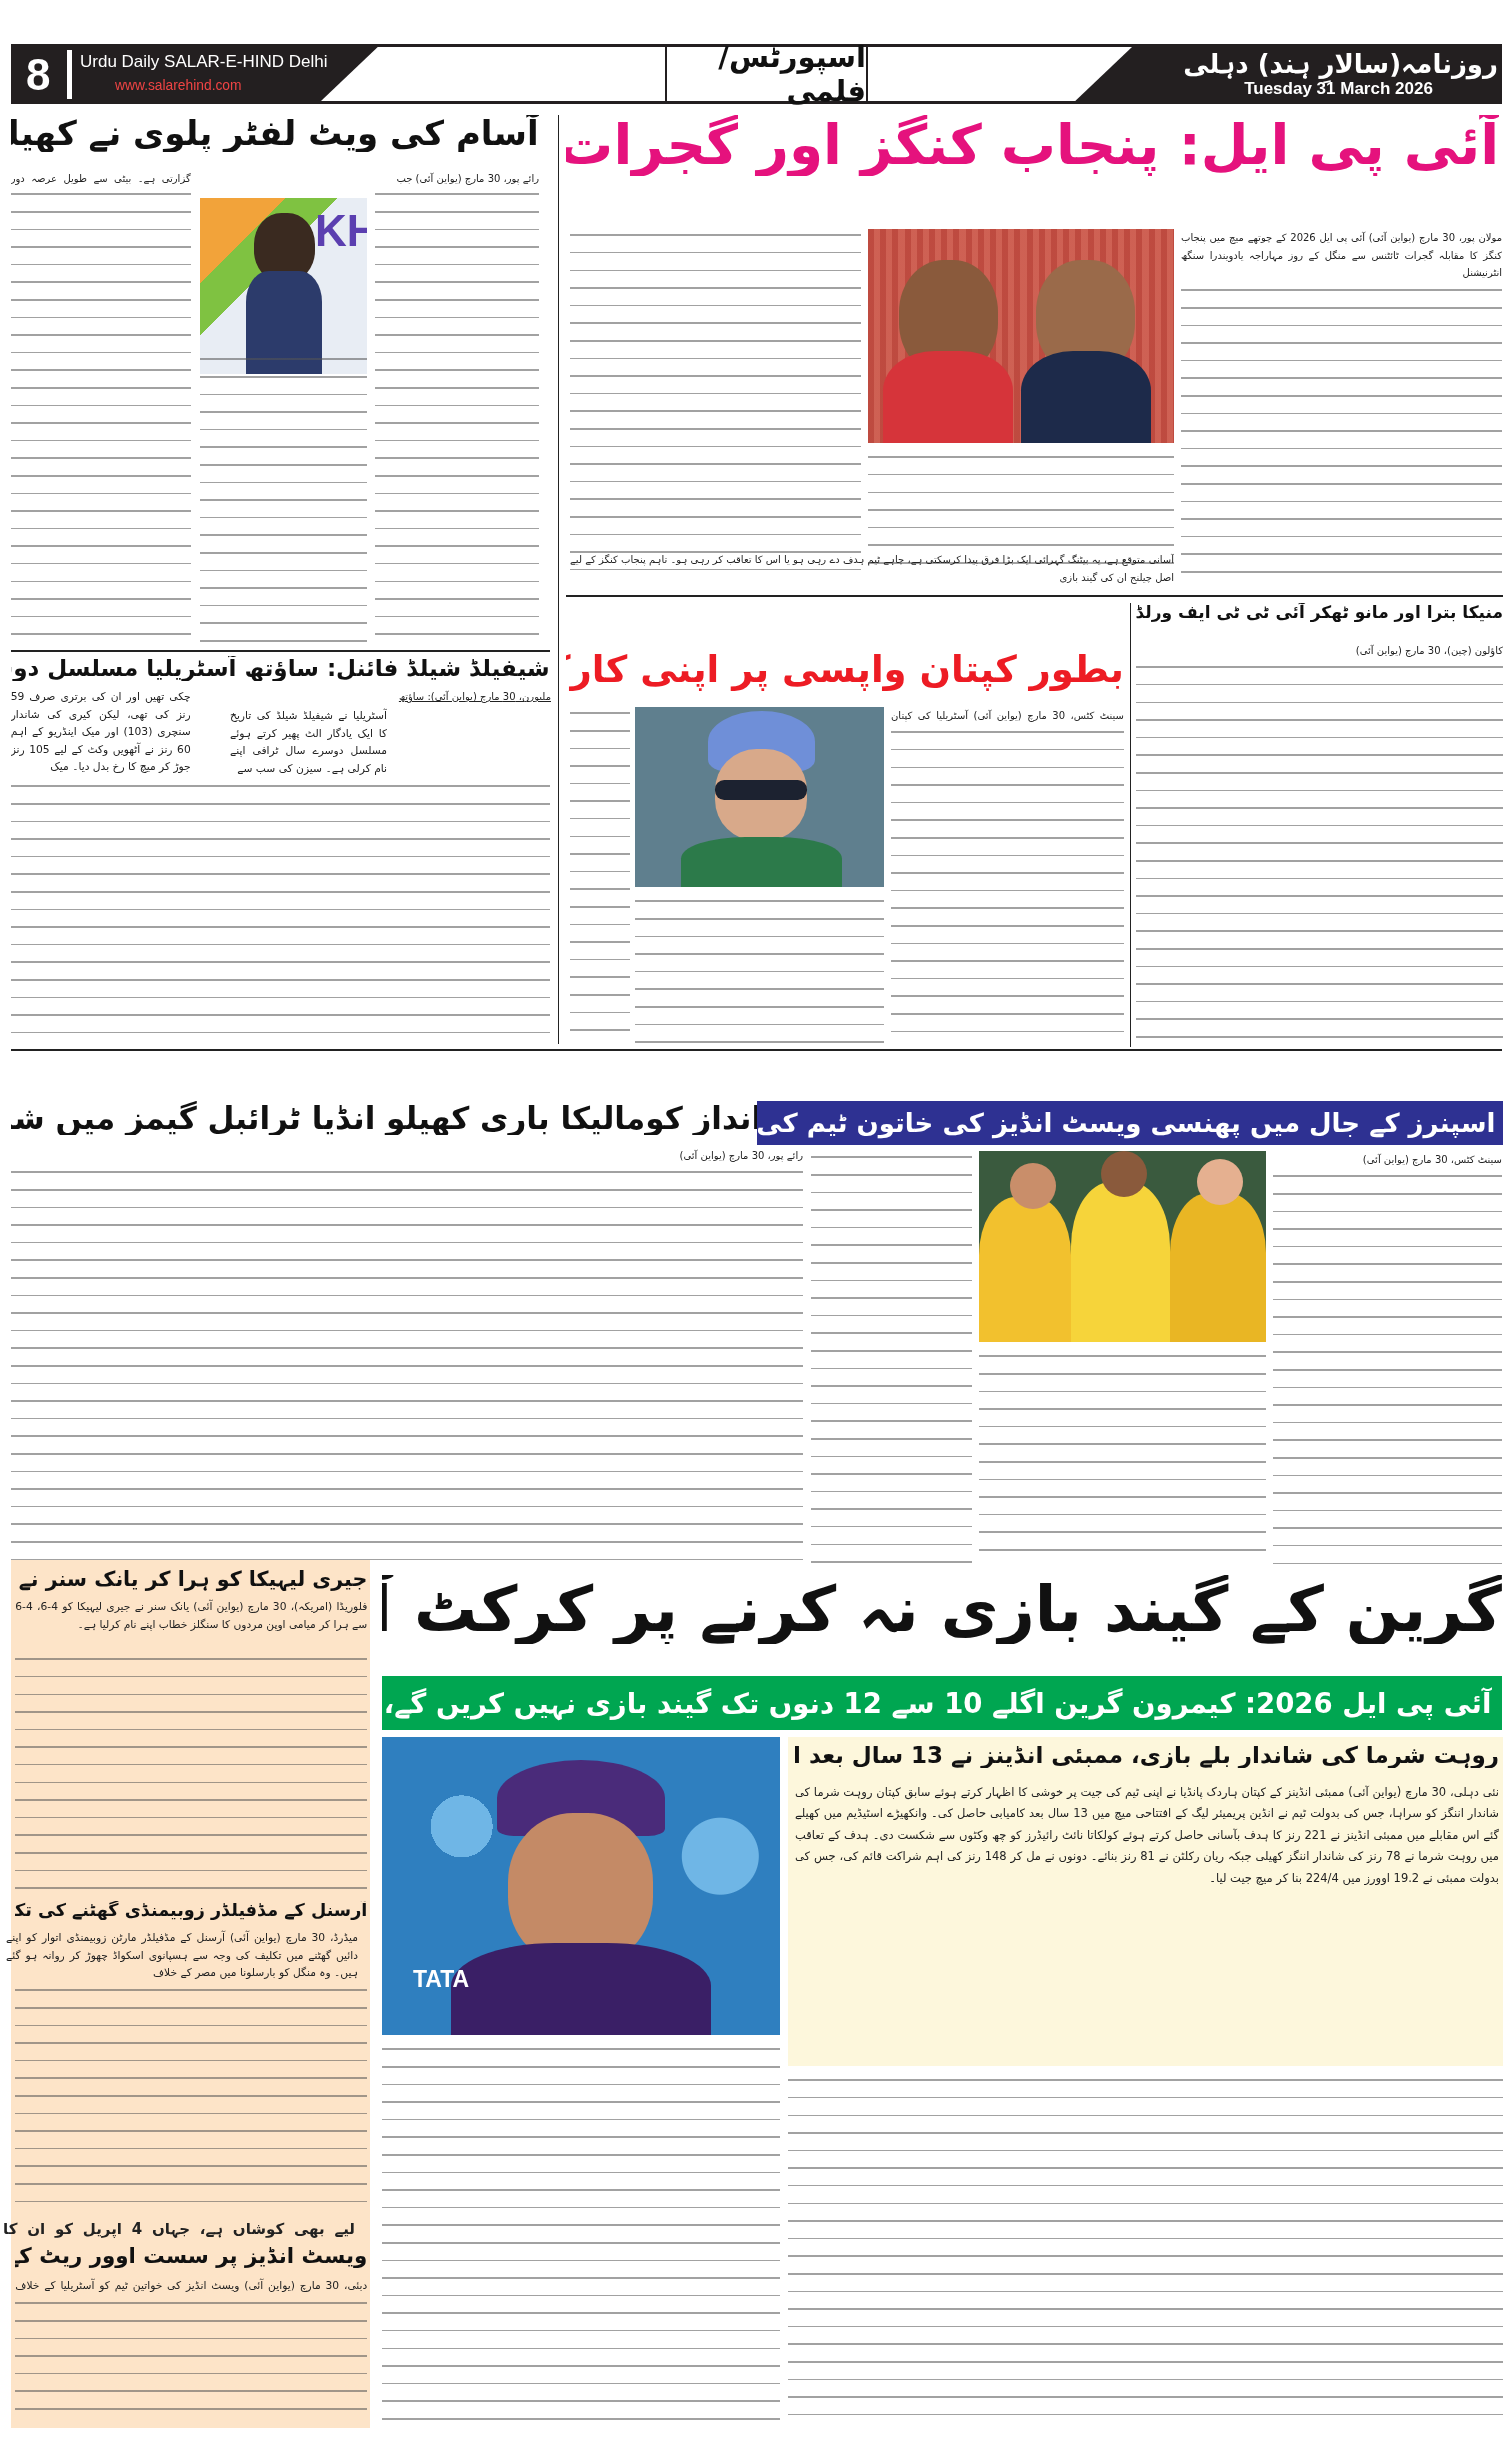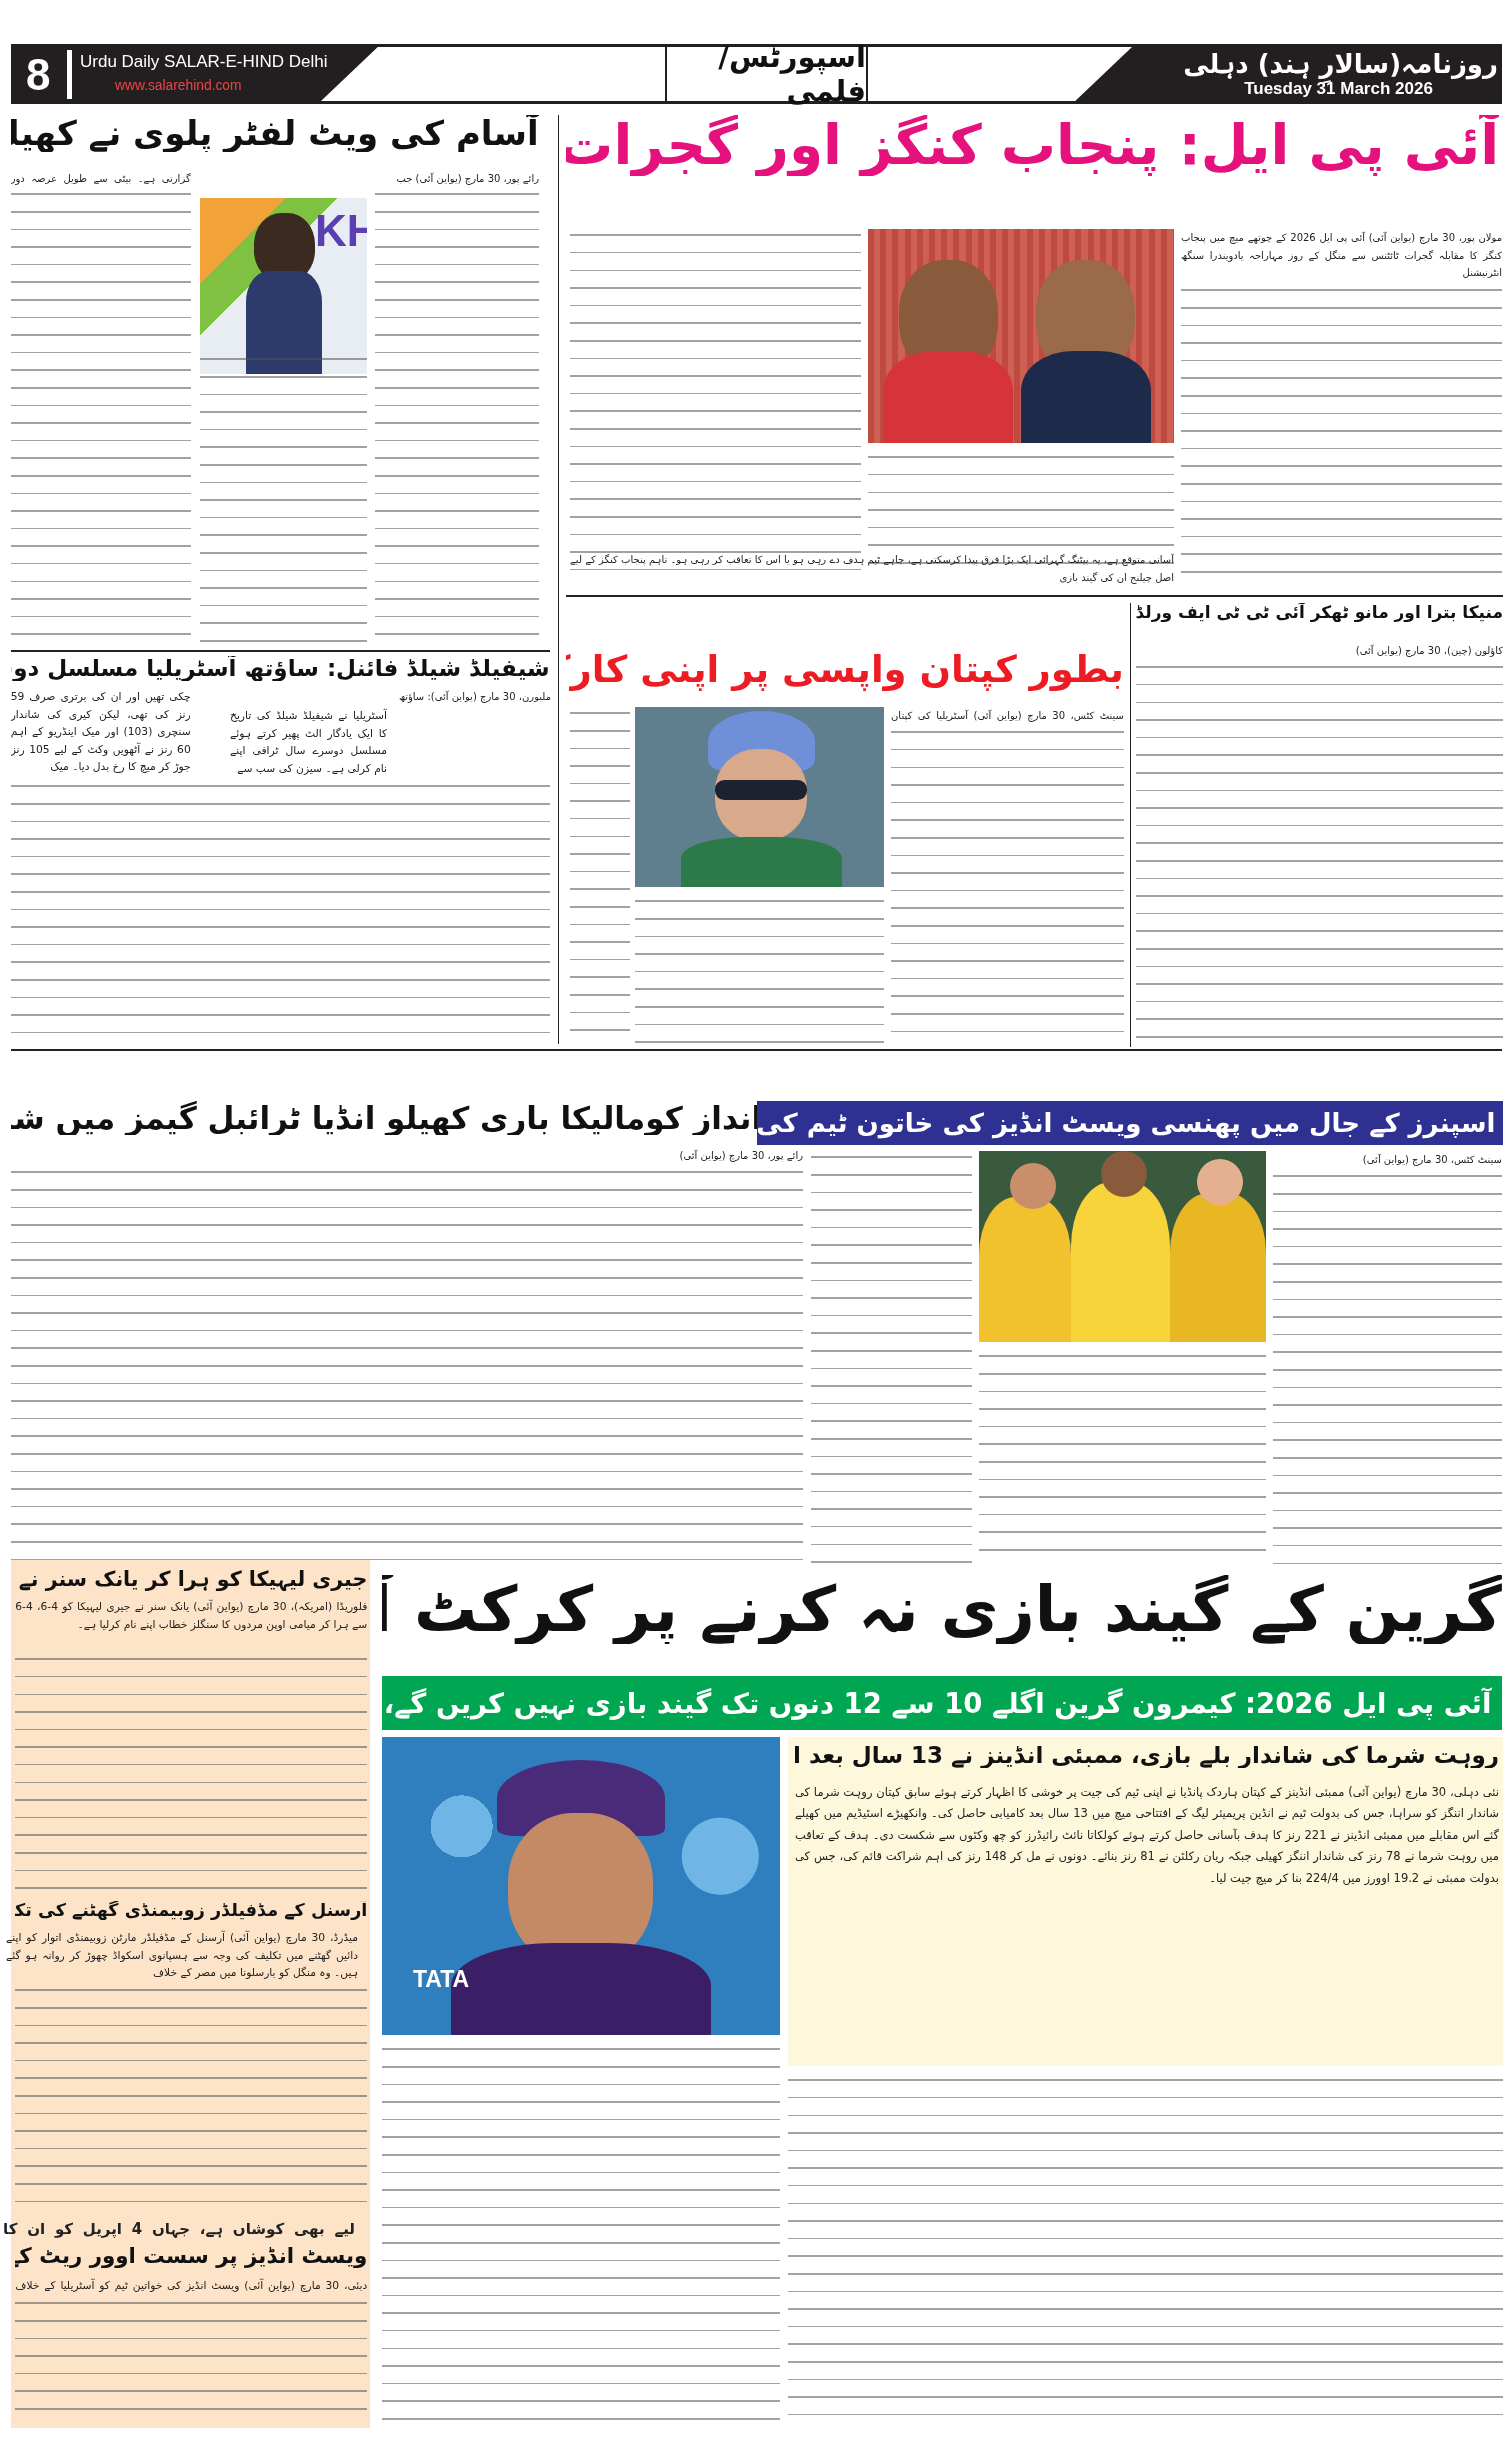--- a/index.html
+++ b/index.html
@@ -63,21 +63,21 @@
   <div style="position:absolute;left:168px;top:31px;width:99px;height:115px;border-radius:45%;background:#9a6a4a;"></div>
   <div style="position:absolute;left:153px;top:122px;width:130px;height:99px;border-radius:40% 40% 0 0;background:#1d2a4a;"></div>
 </div>
 <div class="abs lines" style="left:570px;top:229px;width:291px;height:344px;"></div>
 <div class="abs lines" style="left:868px;top:451px;width:306px;height:122px;"></div>
 <div class="abs urdu body-text" style="left:570px;top:551px;width:604px;height:35px;">آسانی متوقع ہے، یہ بیٹنگ گہرائی ایک بڑا فرق پیدا کرسکتی ہے، چاہے ٹیم ہدف دے رہی ہو یا اس کا تعاقب کر رہی ہو۔ تاہم پنجاب کنگز کے لیے اصل چیلنج ان کی گیند بازی</div>
 <div class="abs hr" style="left:566px;top:595px;width:937px;"></div>
 
 <div class="abs hr" style="left:10.7px;top:650px;width:539px;"></div>
 <div class="abs urdu hl" style="left:10.7px;top:656px;width:539px;font-size:23px;">شیفیلڈ شیلڈ فائنل: ساؤتھ آسٹریلیا مسلسل دوسری بار چیمپئن</div>
-<div class="abs urdu body-text" style="left:199px;top:688px;width:352px;height:17px;">ملبورن، 30 مارچ (یواین آئی): ساؤتھ</div>
+<div class="abs urdu body-text" style="left:199px;top:688px;width:352px;height:17px;text-decoration:underline;">ملبورن، 30 مارچ (یواین آئی): ساؤتھ</div>
 <div class="abs urdu body-text" style="left:199px;top:707px;width:157px;height:69px;font-size:10.7px;margin-left:31px;">آسٹریلیا نے شیفیلڈ شیلڈ کی تاریخ کا ایک یادگار الٹ پھیر کرتے ہوئے مسلسل دوسرے سال ٹرافی اپنے نام کرلی ہے۔ سیزن کی سب سے</div>
 <div class="abs urdu body-text" style="left:10.7px;top:688px;width:180px;height:88px;font-size:10.7px;">چکی تھیں اور ان کی برتری صرف 59 رنز کی تھی، لیکن کیری کی شاندار سنچری (103) اور میک اینڈریو کے اہم 60 رنز نے آٹھویں وکٹ کے لیے 105 رنز جوڑ کر میچ کا رخ بدل دیا۔ میک</div>
 <div class="abs lines" style="left:10.7px;top:780px;width:539px;height:264px;"></div>
 
 <div class="abs urdu hl" style="left:1136px;top:603px;width:367px;font-size:17px;">منیکا بترا اور مانو ٹھکر آئی ٹی ٹی ایف ورلڈ کپ میں اپنے پہلے میچ ہار گئے</div>
 <div class="abs urdu body-text" style="left:1136px;top:642px;width:367px;height:17px;">کاؤلون (چین)، 30 مارچ (یواین آئی)</div>
 <div class="abs lines" style="left:1136px;top:661px;width:367px;height:382px;"></div>
 <div class="abs vr" style="left:1130px;top:603px;height:444px;"></div>
 
 <div class="abs urdu hl" style="left:566px;top:650px;width:558px;font-size:37px;color:#ed1c24;">بطور کپتان واپسی پر اپنی کارکردگی سے خوش ہوں: تہلیا میک گراتھ</div>

